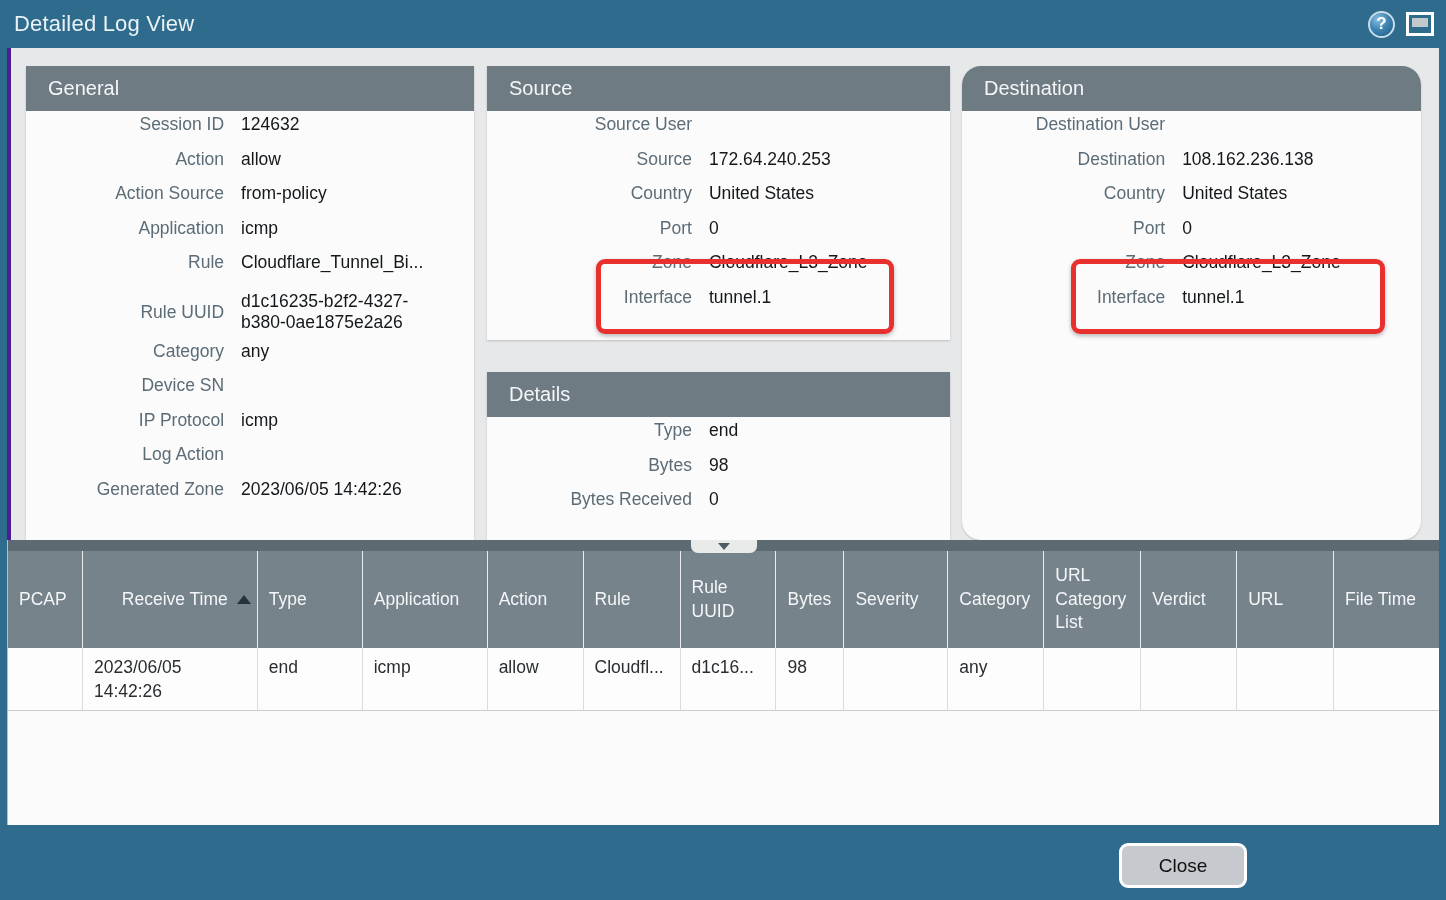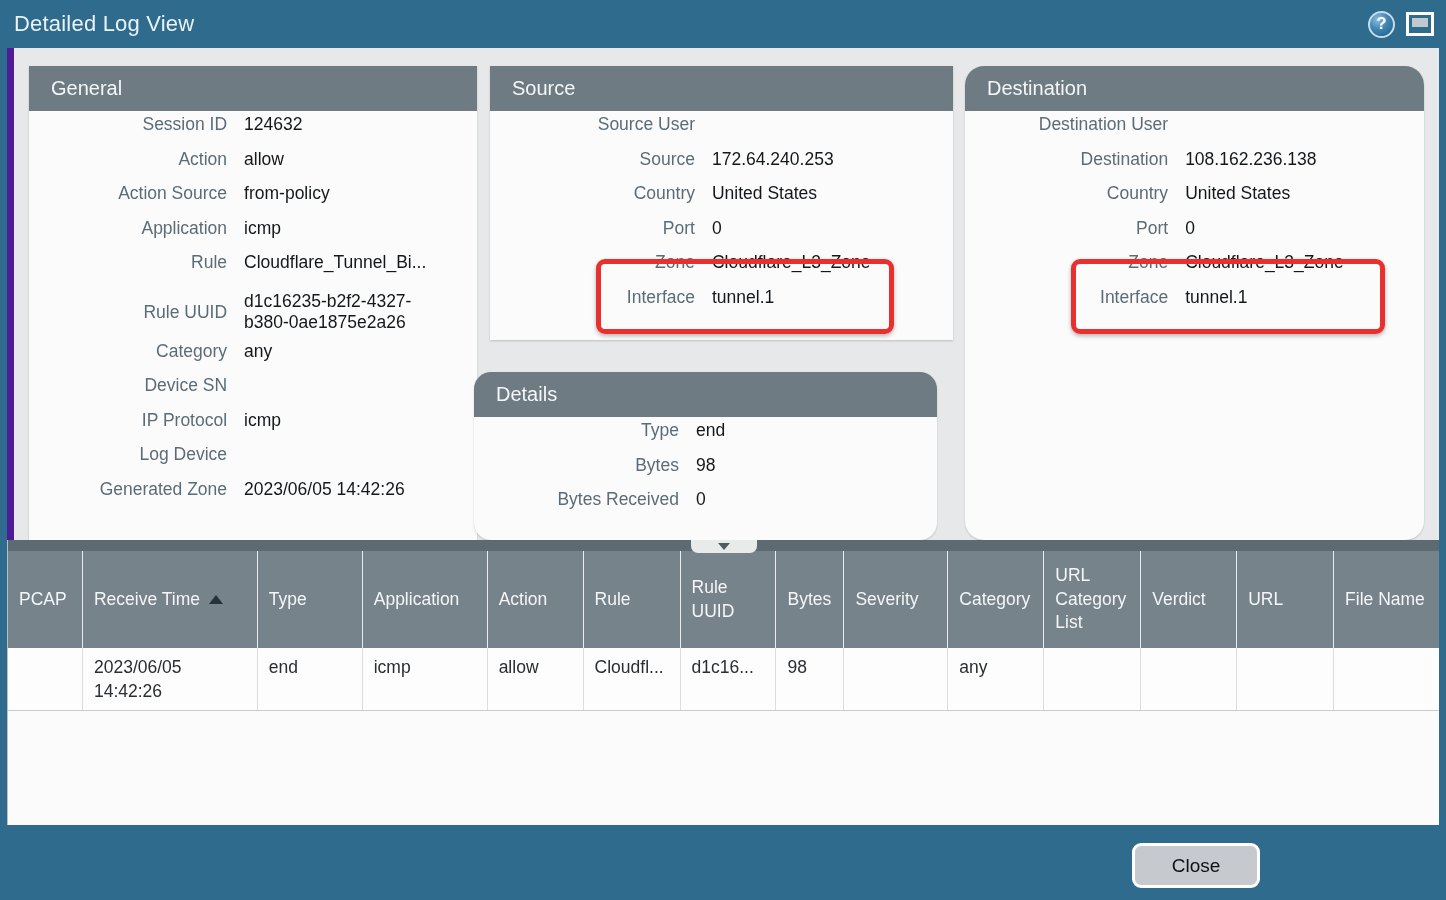--- a/index.html
+++ b/index.html
@@ -15,21 +15,21 @@
   .help-icon { width:27px; height:27px; border-radius:50%;
                background:radial-gradient(circle at 35% 28%, #8cc0e2 0%, #3f84b2 45%, #1d5c86 100%);
                border:2px solid #c6dcEB; color:#fff; font-size:17px; font-weight:bold;
                display:flex; align-items:center; justify-content:center; cursor:pointer; }
   .win-icon { width:28px; height:24px; border:3px solid #fff; background:transparent;
               display:flex; justify-content:center; cursor:pointer; }
   .win-inner { width:16px; height:9px; margin-top:3px; background:#c2c9cd; }
 
   
   .content { position:absolute; left:7px; top:48px; width:1432px; height:777px;
-             background:#E7E8E9; border-left:7px solid #4c1d95; }
+             background:#E7E8E9; border-left:4px solid #4c1d95; }
 
   .panel { position:absolute; background:#FBFBFB; overflow:hidden;
            box-shadow:0 1px 2px rgba(0,0,0,.18); }
   .panel-header { height:45px; background:#6E7B83; color:#F4F6F7; font-size:20px;
                   display:flex; align-items:center; padding-left:22px; }
   .panel-body { }
   .frow { display:flex; min-height:34.5px; align-items:flex-start; font-size:17.5px; line-height:1.18; }
   .flabel { width:46%; text-align:right; color:#5C6C77; padding-right:8px; flex-shrink:0; padding-top:3px;}
   .fvalue { color:#14181B; padding-left:9px; padding-top:3px; word-break:break-word; padding-right:10px; }
 
@@ -52,21 +52,21 @@
         padding:4px 6px 4px 11px; border-right:1px solid rgba(255,255,255,.85); cursor:pointer; }
   .th:last-child { border-right:none; }
   .sort-asc { width:0; height:0; border-left:7px solid transparent; border-right:7px solid transparent;
               border-bottom:9px solid #25323B; margin-left:9px; flex-shrink:0; }
   .trow { display:flex; height:63px; background:#FDFDFD; border-bottom:1px solid #C8CCCE; cursor:pointer; }
   .td { color:#2A2E31; font-size:17.5px; line-height:1.35; padding:8px 6px 0 11px;
         border-right:1px solid #DADDDF; overflow:hidden; }
   .td:last-child { border-right:none; }
 
   
-  .footer { position:absolute; left:13px; top:825px; width:1272px; height:75px; background:#2E6B8D; }
+  .footer { position:absolute; left:0; top:825px; width:1272px; height:75px; background:#2E6B8D; }
   .close-btn { position:absolute; right:25px; top:18px; width:128px; height:45px;
                background:#C6CACE; border:3px solid #fff; border-radius:9px;
                font-size:19px; color:#111; cursor:pointer; }
 </style>
 </head>
 <body>
 
 <div class="frame">
 
   <div class="titlebar">
@@ -118,21 +118,21 @@
           </div>
         <div class="frow">
             <span class="flabel">Device SN</span>
             <span class="fvalue"></span>
           </div>
         <div class="frow">
             <span class="flabel">IP Protocol</span>
             <span class="fvalue">icmp</span>
           </div>
         <div class="frow">
-            <span class="flabel">Log Device</span>
+            <span class="flabel">Log Action</span>
             <span class="fvalue"></span>
           </div>
         <div class="frow">
             <span class="flabel">Generated Zone</span>
             <span class="fvalue">2023/06/05 14:42:26</span>
           </div>
       </div>
     </div>
 
     <div class="panel" style="left:476px; top:18px; width:463px; height:274px;">
@@ -160,21 +160,21 @@
             <span class="flabel">Zone</span>
             <span class="fvalue">Cloudflare_L3_Zone</span>
           </div>
         <div class="frow">
             <span class="flabel">Interface</span>
             <span class="fvalue">tunnel.1</span>
           </div>
       </div>
     </div>
 
-    <div class="panel" style="left:460px; top:324px; width:463px; height:168px;border-radius:17px;">
+    <div class="panel" style="left:476px; top:324px; width:463px; height:168px;">
       <div class="panel-header">
         <span>Details</span>
       </div>
       <div class="panel-body">
         <div class="frow">
             <span class="flabel">Type</span>
             <span class="fvalue">end</span>
           </div>
         <div class="frow">
             <span class="flabel">Bytes</span>
@@ -223,21 +223,21 @@
   <div class="tablewrap">
     <div class="splitter">
       <div class="handle">
           <div class="tri-down"></div>
         </div>
     </div>
     <div class="thead">
       <div class="th" style="width:75px;">
           <span>PCAP</span>
         </div>
-      <div class="th" style="width:175px;">
+      <div class="th" style="width:175px;justify-content:flex-end;">
           <span>Receive Time</span>
           <div class="sort-asc"></div>
         </div>
       <div class="th" style="width:105px;">
           <span>Type</span>
         </div>
       <div class="th" style="width:125px;">
           <span>Application</span>
         </div>
       <div class="th" style="width:96px;">
@@ -261,21 +261,21 @@
       <div class="th" style="width:97px;">
           <span>URL Category List</span>
         </div>
       <div class="th" style="width:96px;">
           <span>Verdict</span>
         </div>
       <div class="th" style="width:97px;">
           <span>URL</span>
         </div>
       <div class="th" style="width:105px;">
-          <span>File Name</span>
+          <span>File Time</span>
         </div>
     </div>
     <div class="trow">
       <div class="td" style="width:75px;"></div>
       <div class="td" style="width:175px;">2023/06/05 14:42:26</div>
       <div class="td" style="width:105px;">end</div>
       <div class="td" style="width:125px;">icmp</div>
       <div class="td" style="width:96px;">allow</div>
       <div class="td" style="width:97px;">Cloudfl...</div>
       <div class="td" style="width:96px;">d1c16...</div>

